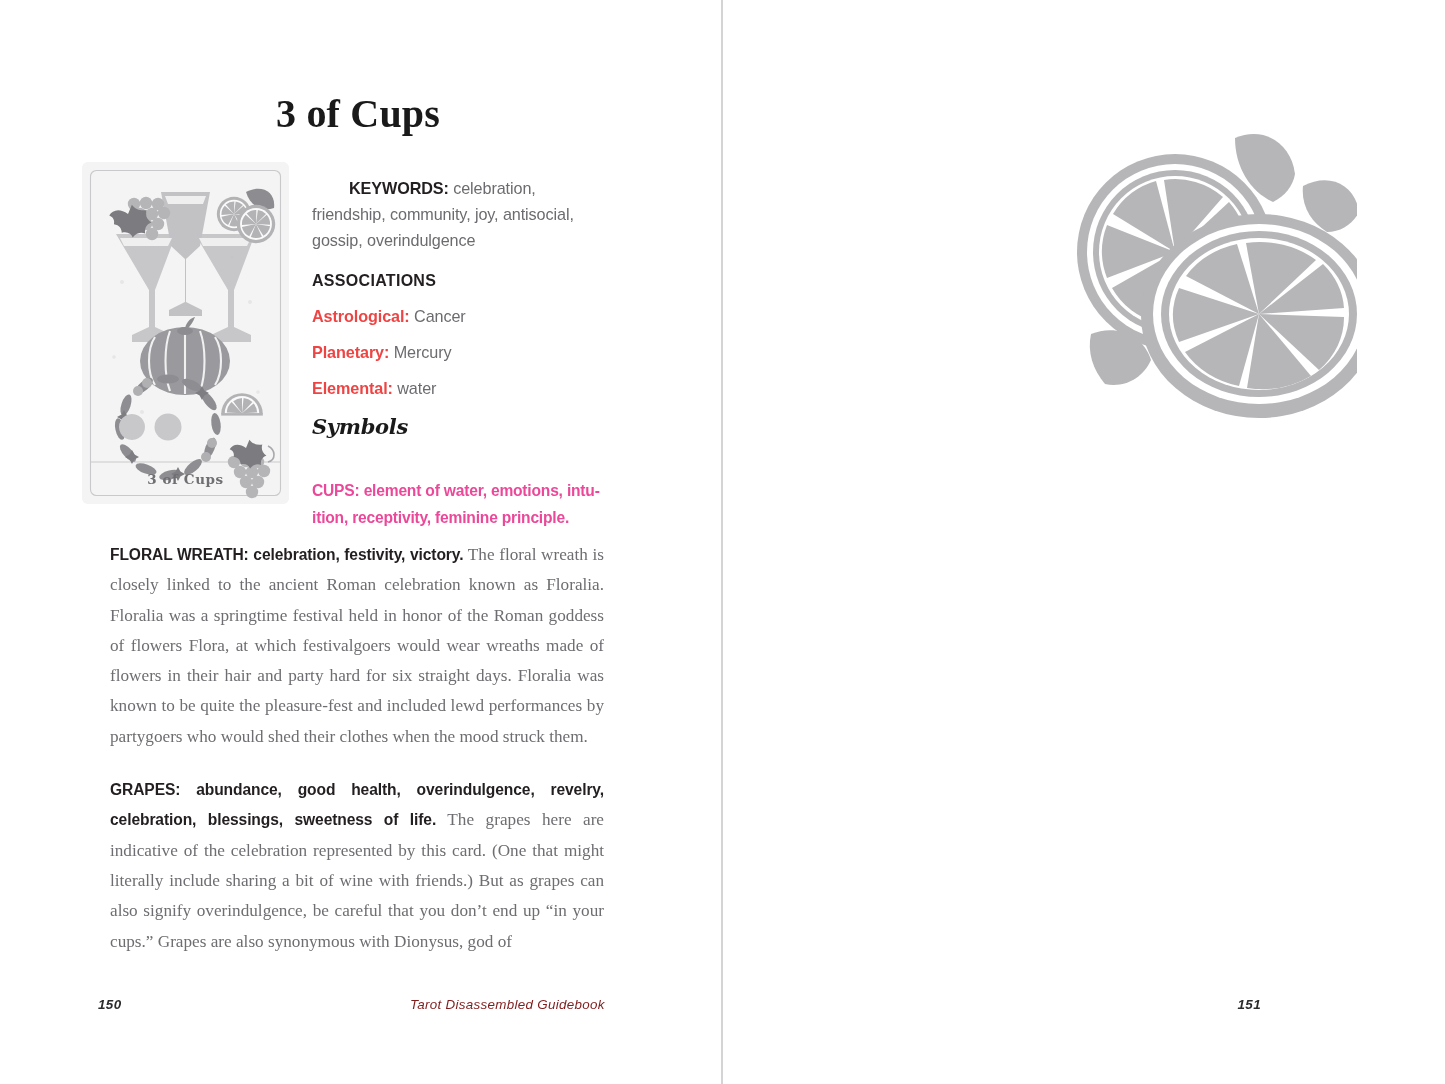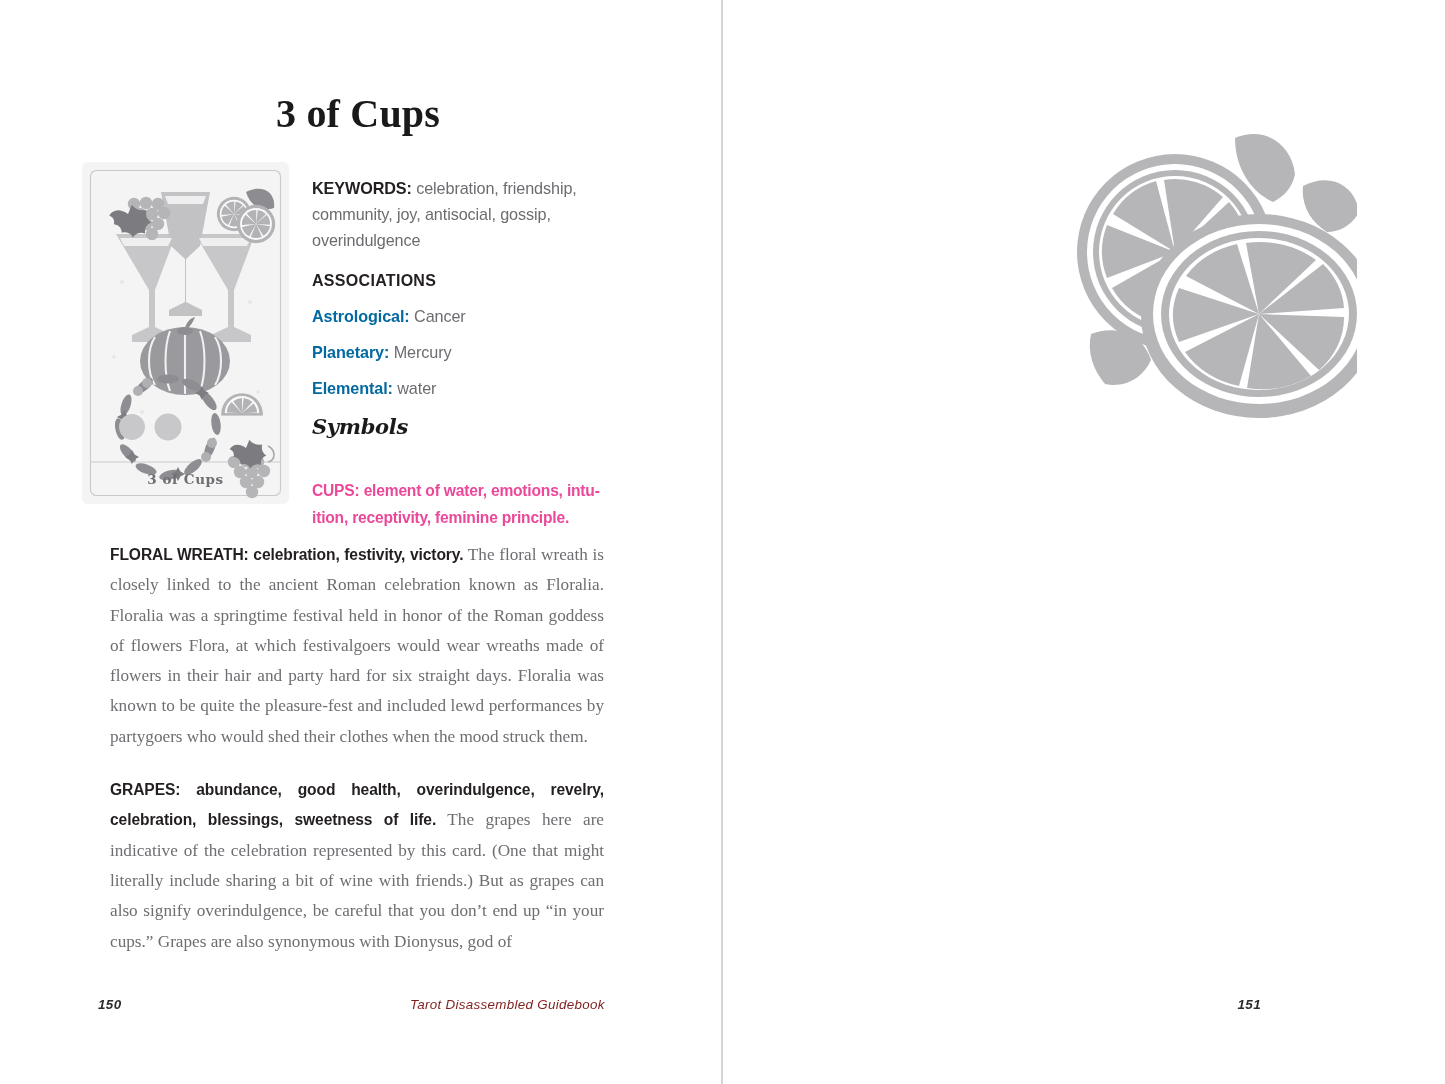--- a/index.html
+++ b/index.html
@@ -92,33 +92,34 @@
   .meta .kw {
     font-size: 16.2px;
     line-height: 25.8px;
     color: #6c6c70;
     margin: 0 0 19px 0;
     letter-spacing: -0.1px;
   }
   .meta .kw b, .meta .assoc-h {
     color: #231f20;
     font-weight: bold;
+    margin-left: 37px;
   }
   .meta .assoc-h {
     font-size: 16px;
     letter-spacing: 0.3px;
     margin: 8px 0 17px 0;
   }
   .meta .row {
     font-size: 16.2px;
     margin: 0 0 17px 0;
     color: #6c6c70;
     letter-spacing: -0.1px;
   }
-  .meta .row b { color: #0369a1; font-weight: bold; }
+  .meta .row b { color: #ef4444; font-weight: bold; }
 
   .symbols-h {
     position: absolute;
     left: 312px;
     top: 414px;
     font-family: "DejaVu Serif", "Liberation Serif", serif;
     font-weight: bold;
     font-style: italic;
     font-size: 21px;
     color: #1a1a1a;

